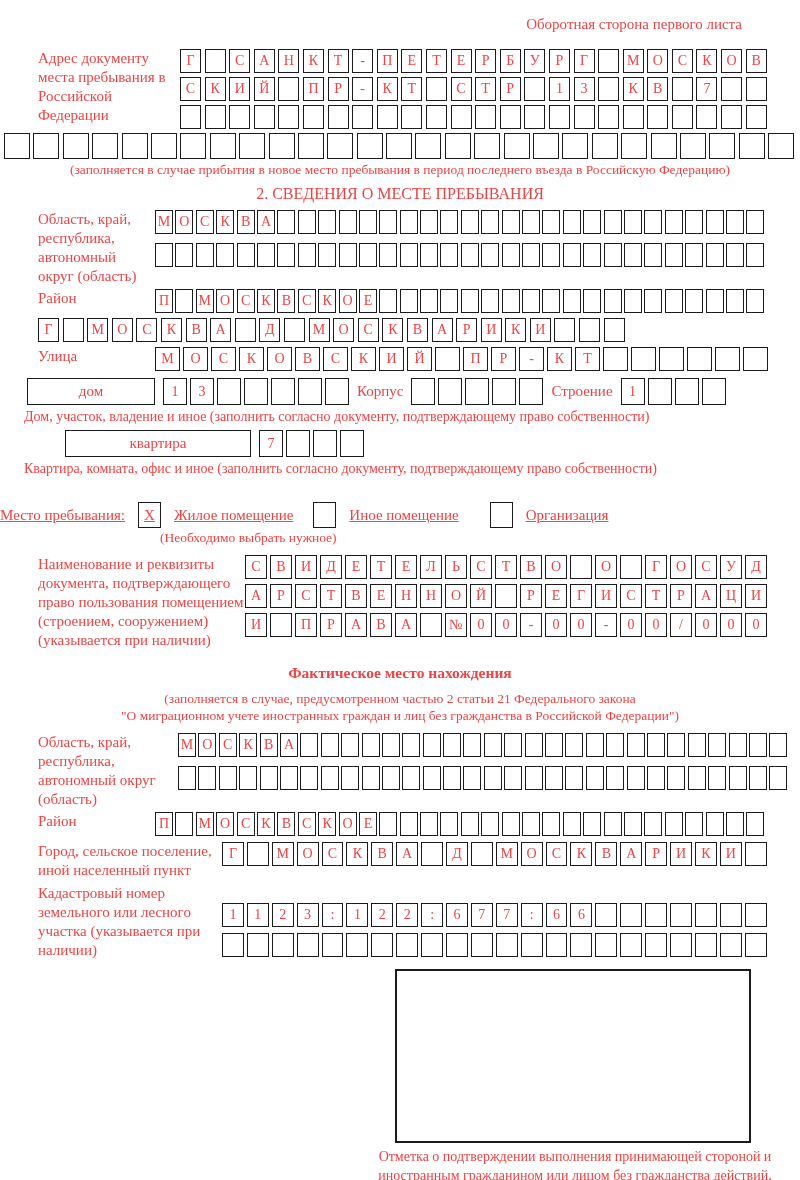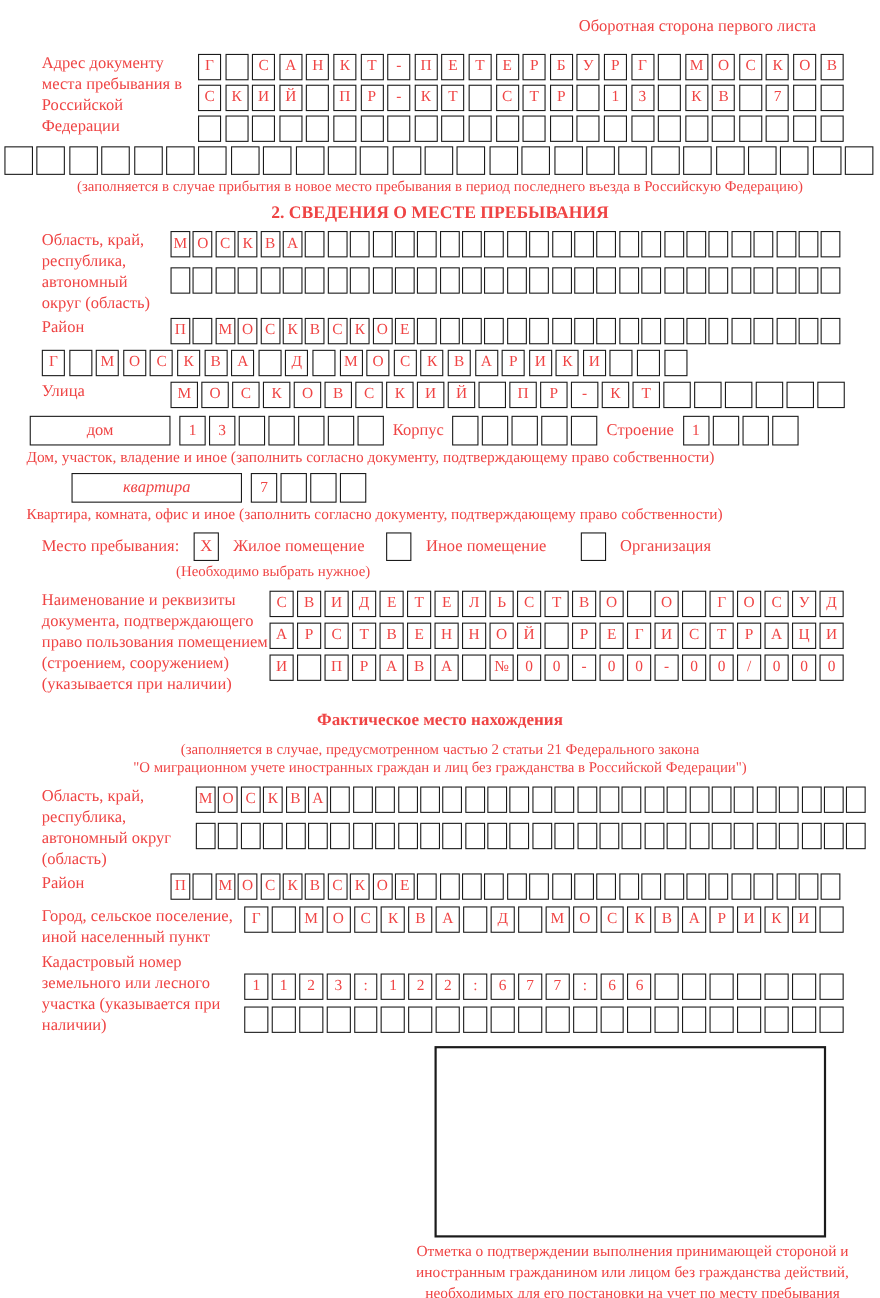--- a/index.html
+++ b/index.html
@@ -24,34 +24,34 @@
   .c24 { gap: 3.6px; } .c24 .cell { width: 21px; }
   .c27 { gap: 3.4px; padding-left: 4px; } .c27 .cell { width: 26px; height: 26px; }
   .c30 { gap: 2.4px; } .c30 .cell { width: 18px; }
   .c22a { gap: 3px; } .c22a .cell { width: 25px; }
   .c22b { gap: 3px; } .c22b .cell { width: 21.9px; }
   .c21 { gap: 3px; } .c21 .cell { width: 22px; }
   .cbig { gap: 3px; } .cbig .cell { width: 24px; height: 27px; }
 
   .caption-center { text-align: center; font-size: 13.5px; margin-top: 3px; }
   .caption-left { padding-left: 24px; font-size: 14px; margin-top: 4px; }
-  .sec-title { text-align: center; font-weight: bold; font-size: 16px; margin-top: 7px; margin-bottom: 7px; }
+  .sec-title { text-align: center; font-weight: normal; font-size: 16px; margin-top: 7px; margin-bottom: 7px; }
   .sub-title { text-align: center; font-weight: bold; font-size: 15.5px; margin-top: 14px; margin-bottom: 9px; }
 
   .widebox {
     flex: 0 0 auto; border: 1.7px solid #1b1b1b; height: 27px;
     display: flex; align-items: center; justify-content: center; font-size: 15px;
   }
   .inline-lbl { line-height: 27px; flex: 0 0 auto; }
 
   .checkbox {
     flex: 0 0 auto; width: 23px; height: 26px; border: 1.7px solid #1b1b1b;
     display: flex; align-items: center; justify-content: center; font-size: 15px;
   }
-  .mesto-row { display: flex; align-items: center; padding-left: 38px; margin-top: 7px; gap: 13px; }
+  .mesto-row { display: flex; align-items: center; margin-top: 25px; gap: 13px; text-decoration: underline; }
   .mesto-row .opt-lbl { line-height: 26px; }
 
   .stamp-box {
     margin-left: 395px; margin-top: 9px; width: 356px; height: 174px;
     border: 2px solid #1b1b1b; background:#fff;
   }
   .stamp-caption {
     margin-left: 372px; width: 406px; margin-top: 4px;
     text-align: center; font-size: 14px; line-height: 19px;
   }
@@ -365,21 +365,21 @@
     <div class="boxrow cbig">
         <span class="cell">1</span>
         <span class="cell"></span>
         <span class="cell"></span>
         <span class="cell"></span>
       </div>
   </div>
   <div class="caption-left">Дом, участок, владение и иное (заполнить согласно документу, подтверждающему право собственности)</div>
 
   <div class="fieldrow" style="padding-left:65px; margin-top:5px; align-items:center; gap:8px;">
-    <div class="widebox" style="width:155px;font-style:italic;">квартира</div>
+    <div class="widebox" style="width:186px;">квартира</div>
     <div class="boxrow cbig">
         <span class="cell">7</span>
         <span class="cell"></span>
         <span class="cell"></span>
         <span class="cell"></span>
       </div>
   </div>
   <div class="caption-left">Квартира, комната, офис и иное (заполнить согласно документу, подтверждающему право собственности)</div>
 
   <div class="mesto-row">

